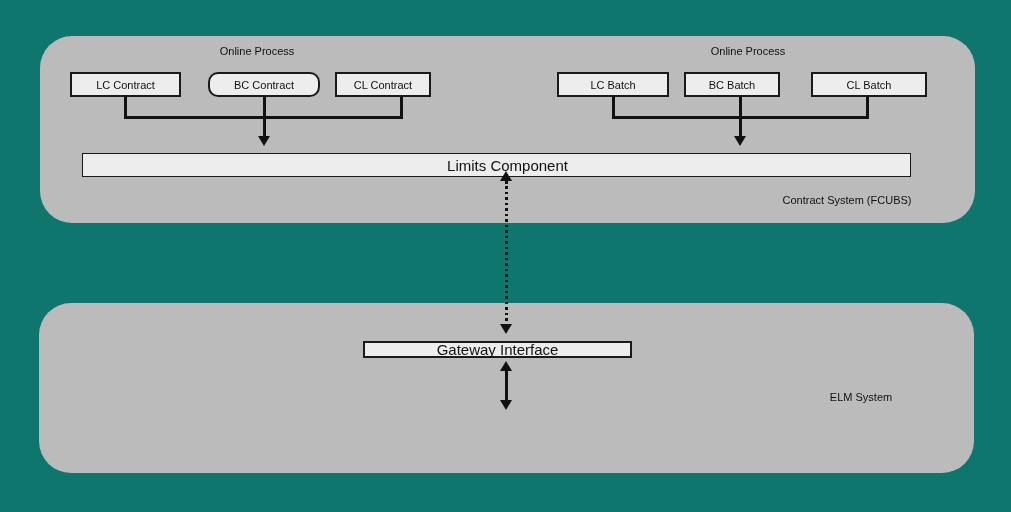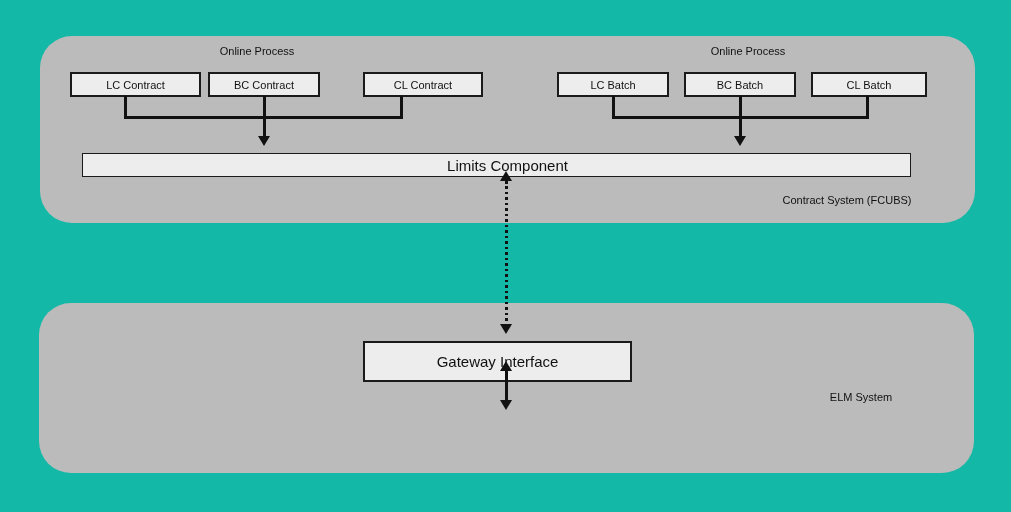--- a/index.html
+++ b/index.html
@@ -1,44 +1,44 @@
 <!DOCTYPE html>
 <html><head>
 <meta charset="utf-8">
 <style>
   html,body{margin:0;padding:0;background:#ffffff;}
   body{font-family:"Liberation Sans","DejaVu Sans",sans-serif;color:#111111;}
-  #canvas{position:relative;width:1011px;height:512px;background:#14b8a6;overflow:hidden;}
+  #canvas{position:relative;width:1011px;height:512px;background:#0f766e;overflow:hidden;}
 
   .container{position:absolute;background:#bbbbbb;border-radius:32px;}
   #ext-container{left:40px;top:36px;width:935px;height:187px;}
   #elm-container{left:39px;top:303px;width:935px;height:170px;}
 
   .group-label{position:absolute;font-size:11px;line-height:12px;white-space:nowrap;
                transform:translateX(-50%);}
   #online-label{left:257px;top:45px;}
   #batch-label{left:748px;top:45px;}
   #ext-label{left:847px;top:194px;}
   #elm-label{left:861px;top:391px;}
 
   .node{position:absolute;box-sizing:border-box;height:25px;top:72px;
         background:#ededed;border:2px solid #1a1a1a;
         display:flex;align-items:center;justify-content:center;
         font-size:11px;white-space:nowrap;}
-  #node-lc-contract{left:70px;width:131px;}
-  #node-bc-contract{left:208px;width:112px;}
-  #node-cl-contract{left:363px;width:120px;}
+  #node-lc-contract{left:70px;width:111px;}
+  #node-bc-contract{left:208px;width:112px;border-radius:10px;}
+  #node-cl-contract{left:335px;width:96px;}
   #node-lc-batch{left:557px;width:112px;}
-  #node-bc-batch{left:684px;width:112px;}
+  #node-bc-batch{left:684px;width:96px;}
   #node-cl-batch{left:811px;width:116px;}
 
   .bar{position:absolute;box-sizing:border-box;background:#ededed;border:1.5px solid #1a1a1a;
        display:flex;align-items:center;justify-content:center;font-size:15px;white-space:nowrap;margin-top:6px;}
   #bar-limits-component{left:82px;top:147px;width:829px;height:24px;padding-left:22px;}
-  #bar-gateway{left:363px;top:335px;width:269px;height:41px;border-width:2px;}
+  #bar-gateway{left:363px;top:335px;width:269px;height:17px;border-width:2px;}
   #bar-limits-process{left:82px;top:411px;width:829px;height:26px;}
 
   .vline,.hline{position:absolute;background:#111111;}
 
   
   .ln-on-v1{left:124px;top:96px;width:3px;height:23px;}
   .ln-on-v2{left:262.5px;top:96px;width:3px;height:23px;}
   .ln-on-v3{left:399.5px;top:96px;width:3px;height:23px;}
   .ln-on-h {left:124px;top:116px;width:278.5px;height:3px;}
   .ln-on-drop{left:262.5px;top:119px;width:3px;height:17px;}

